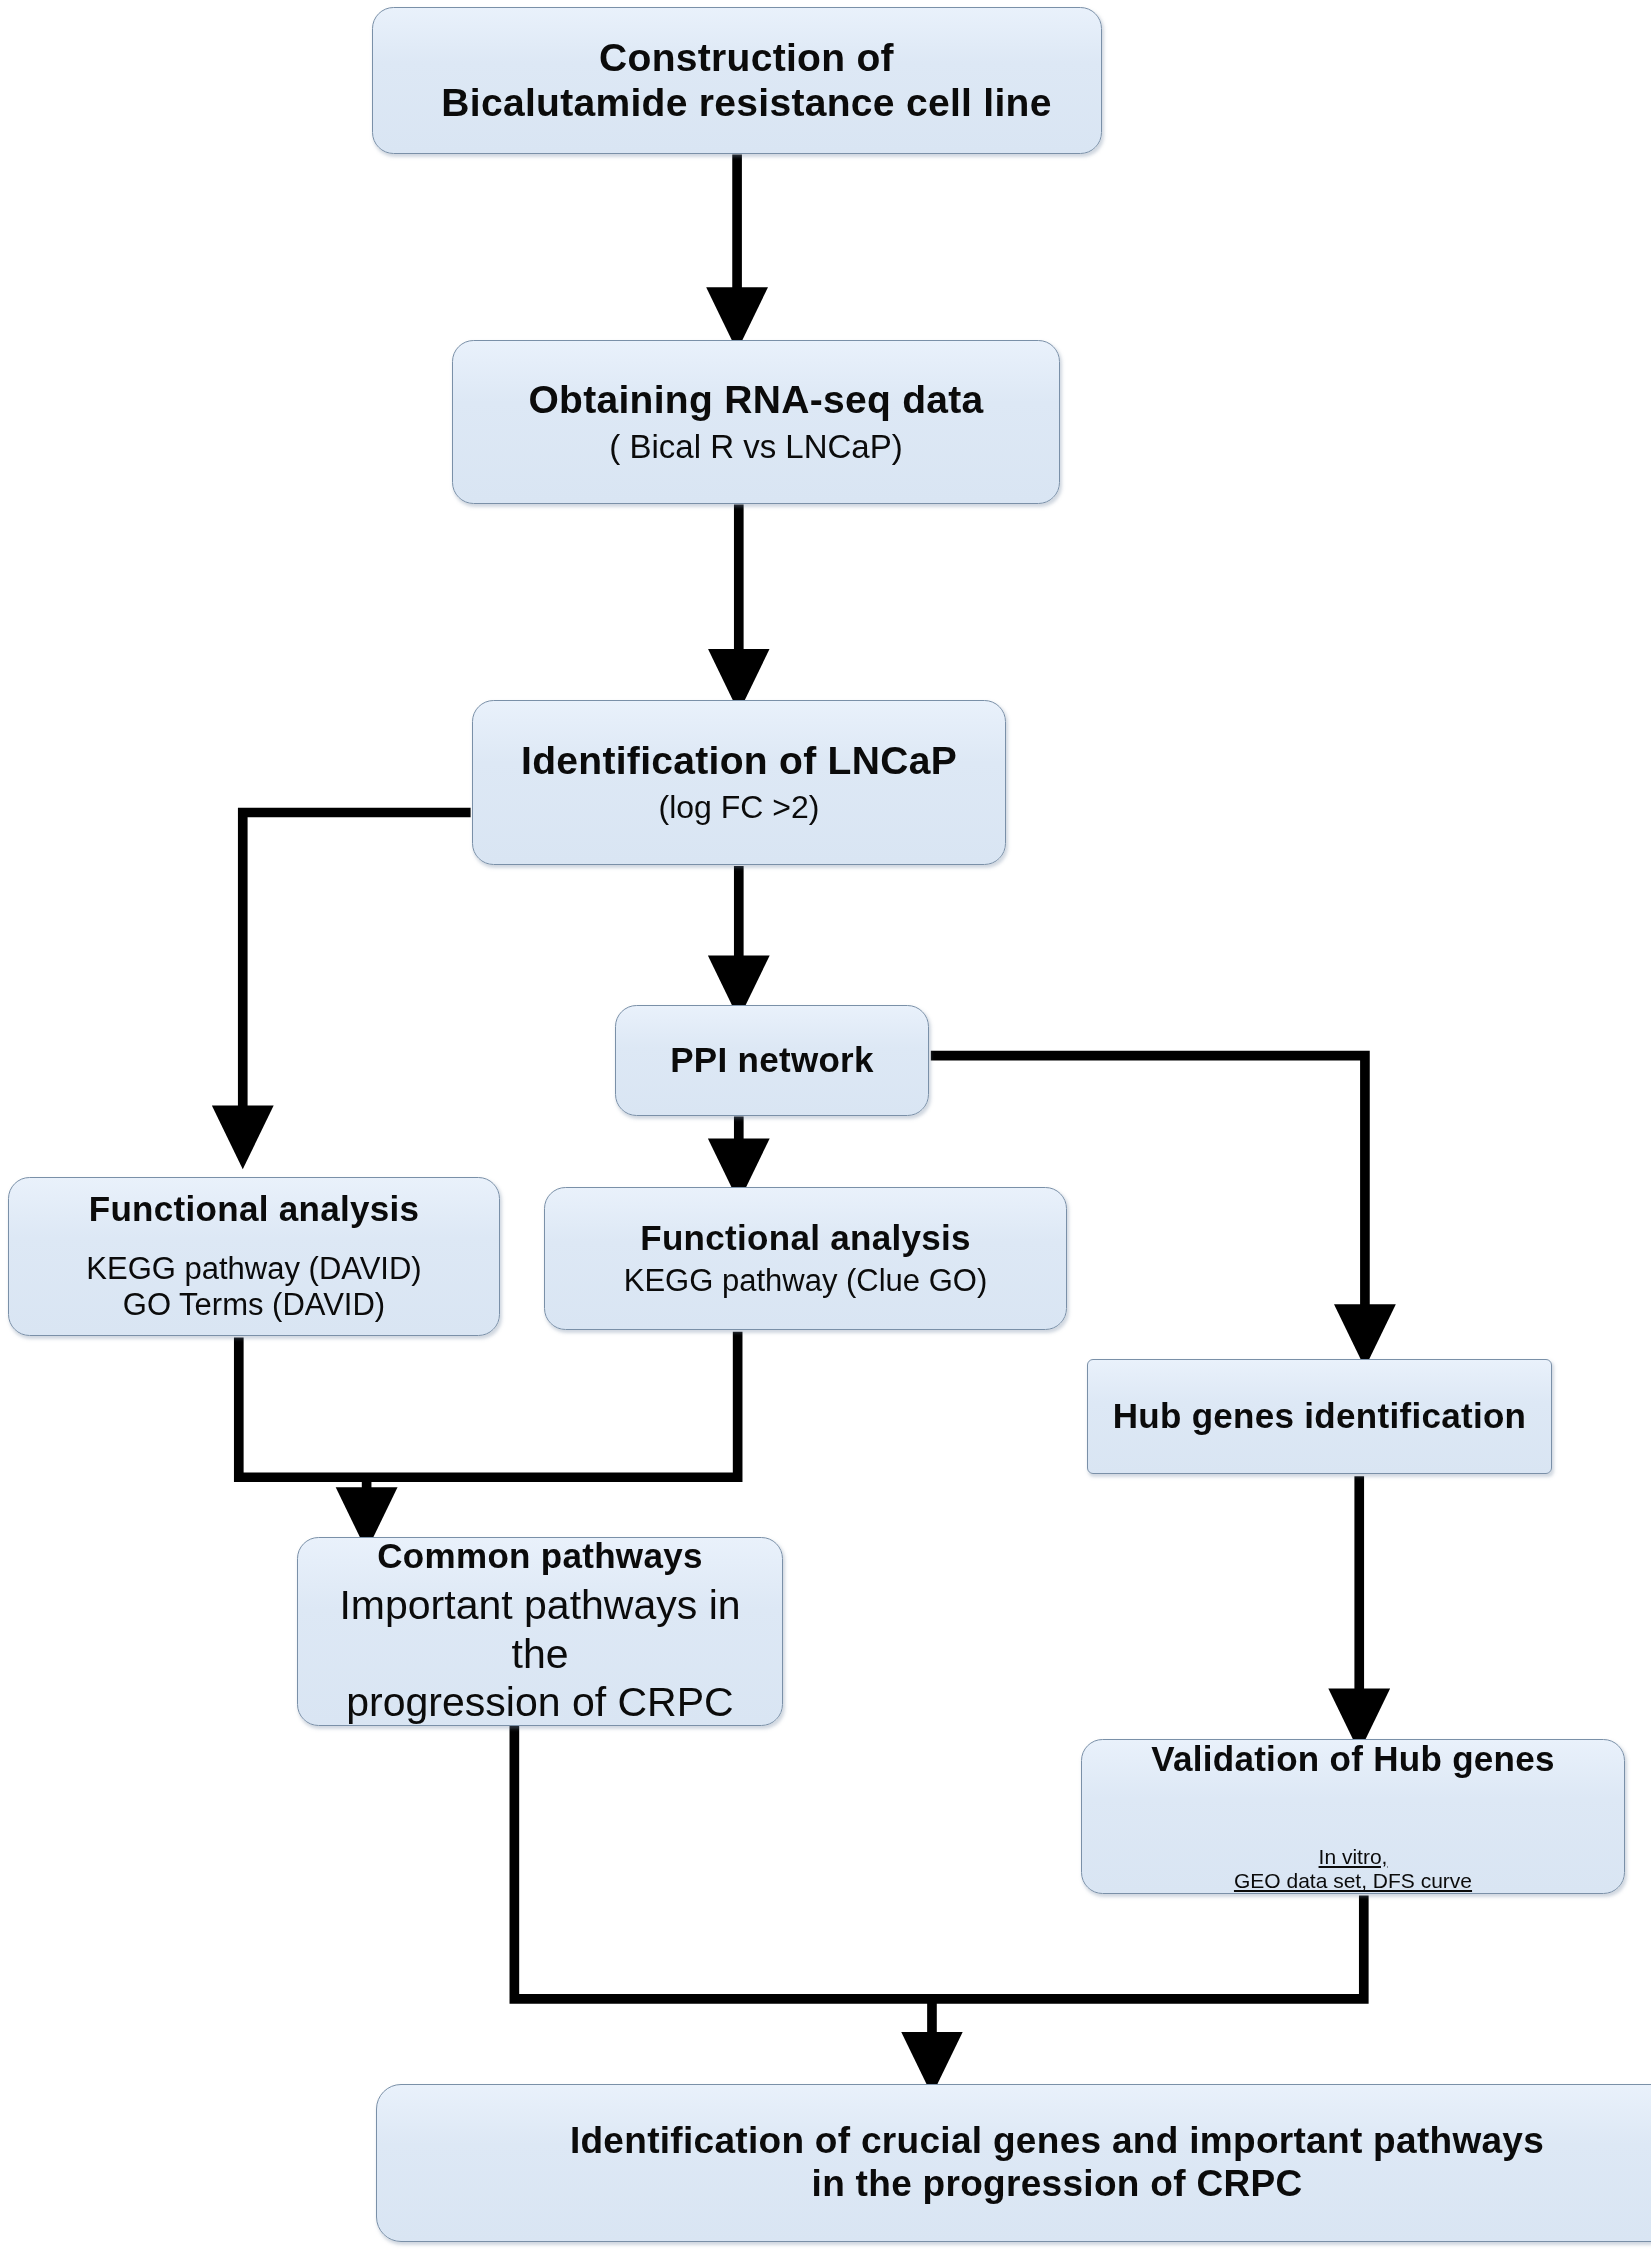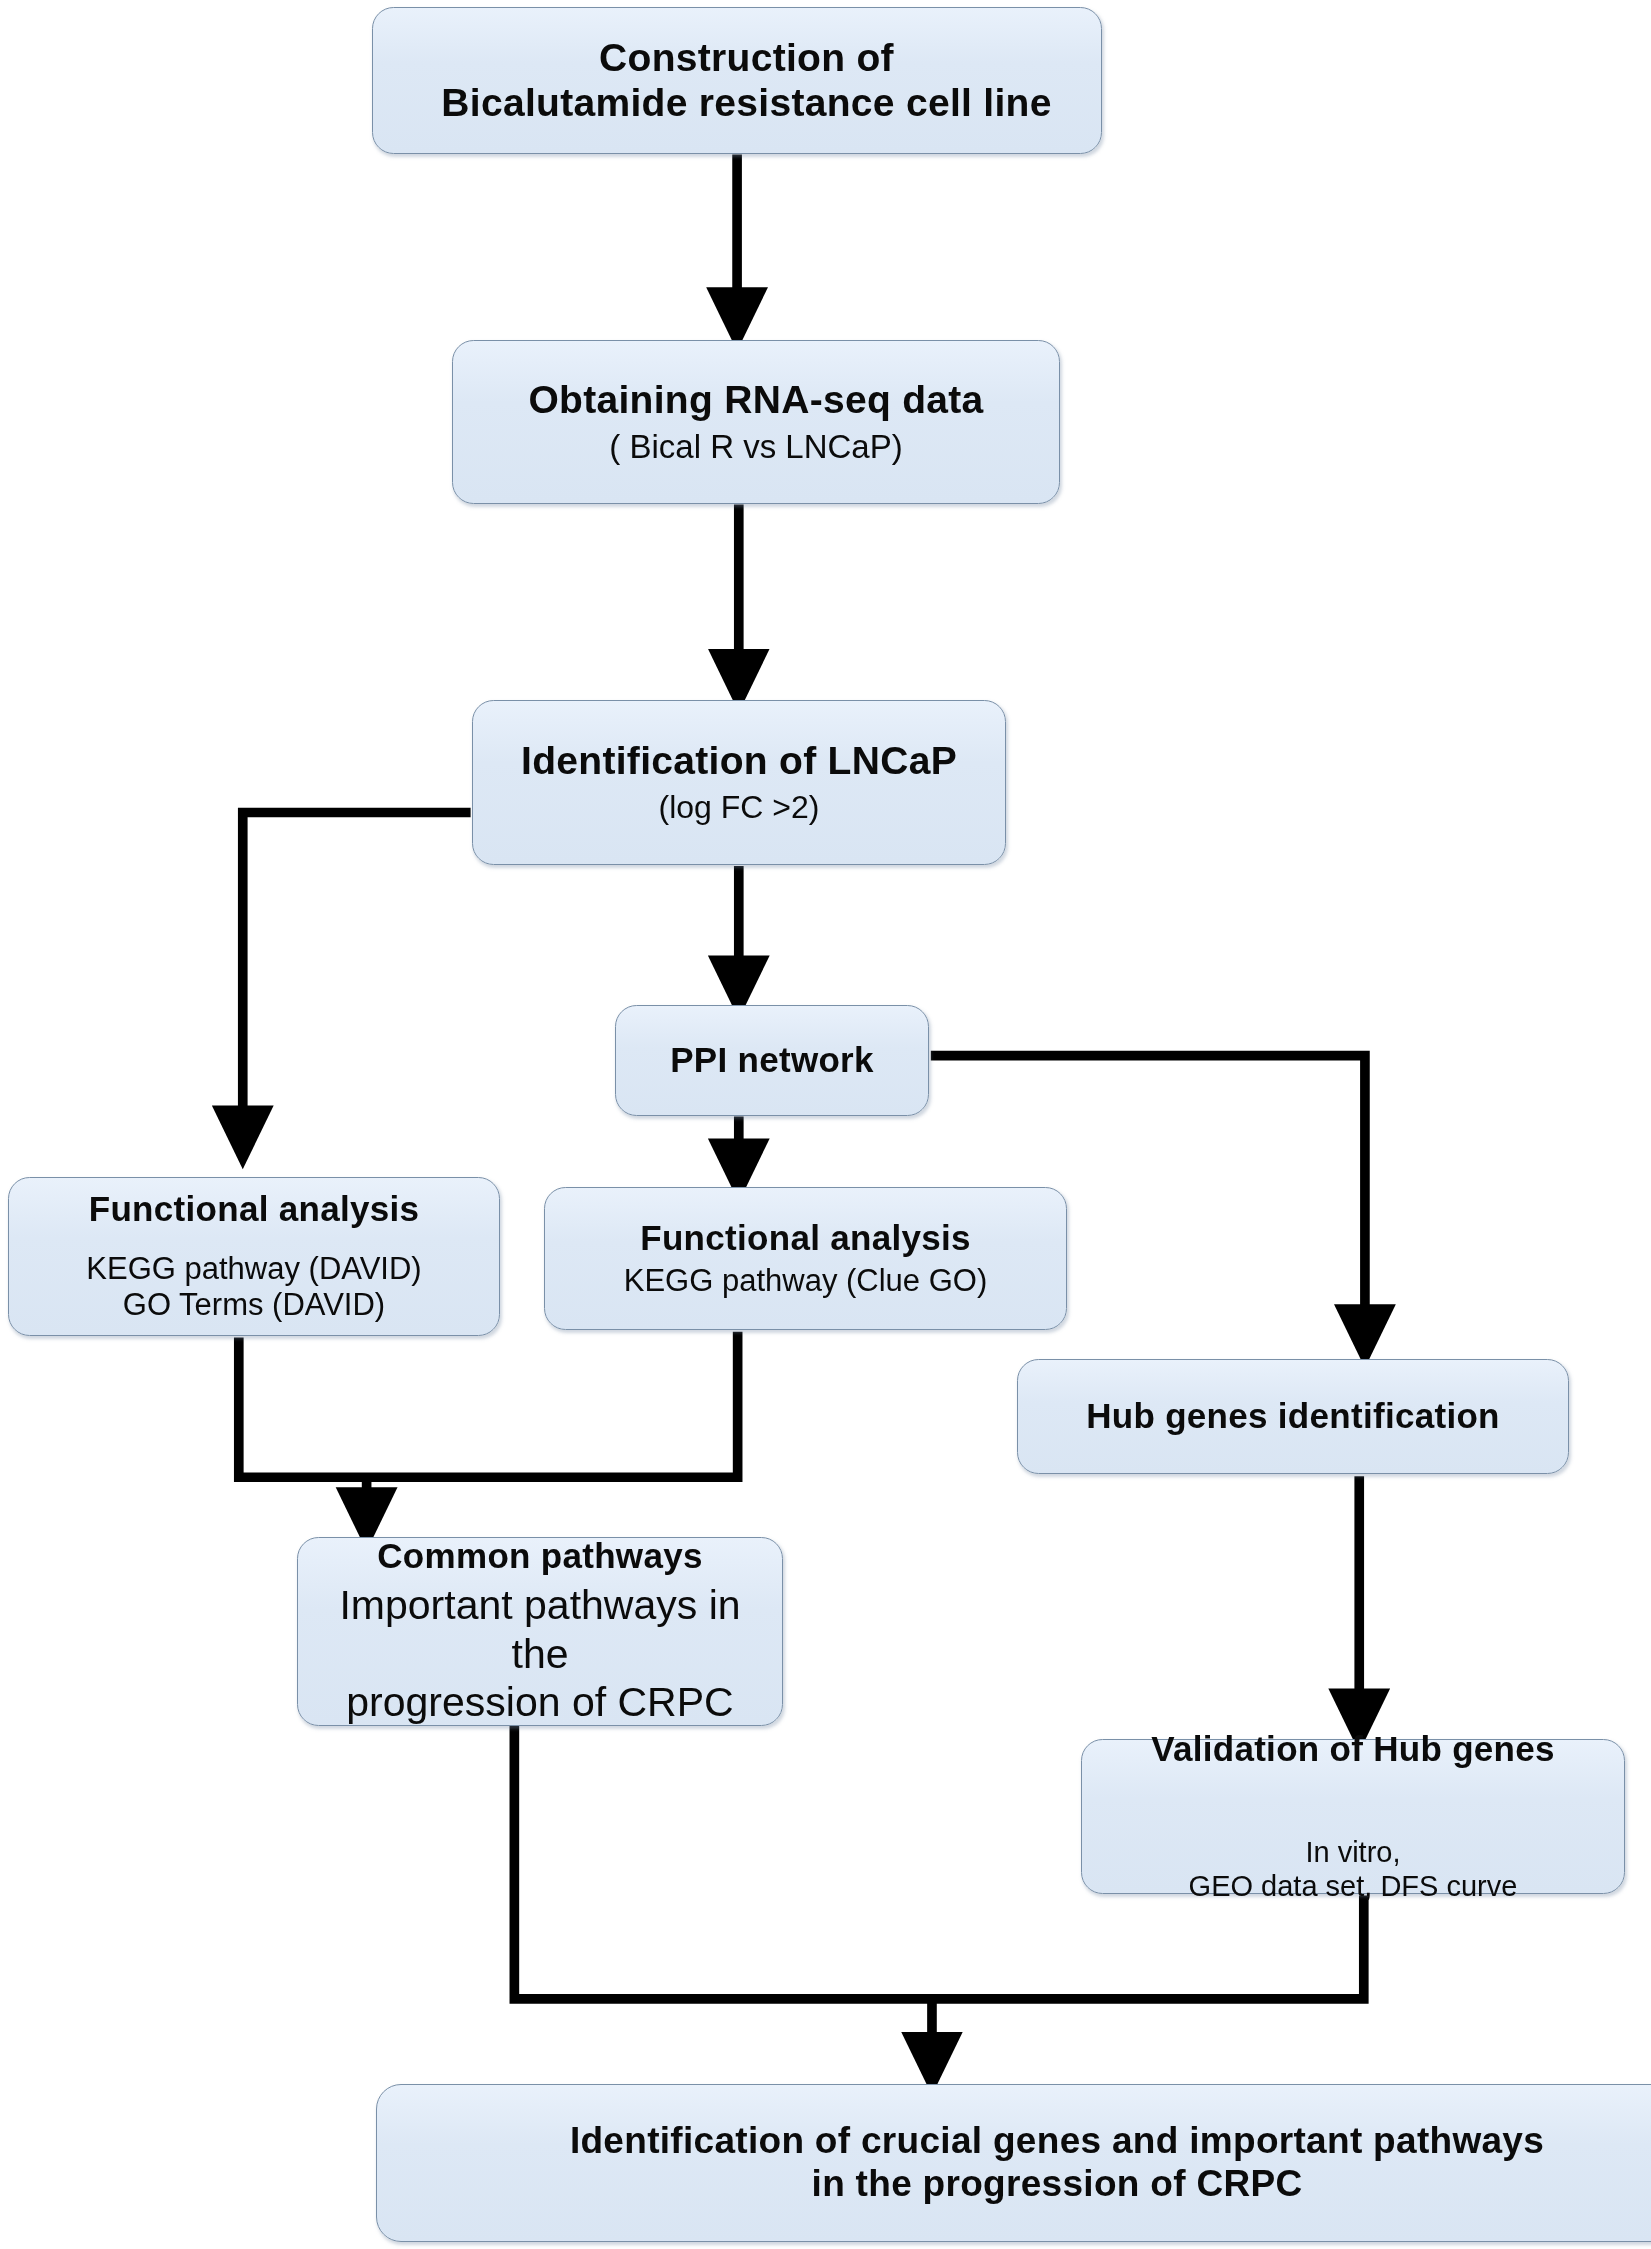--- a/index.html
+++ b/index.html
@@ -65,30 +65,30 @@
   #node-ppi .node-title { font-size: 35px; }
 
   #node-fa-left     { left: 8px;   top: 1177px; width: 492px;  height: 159px; }
   #node-fa-left .node-title { font-size: 35px; }
   #node-fa-left .node-sub   { font-size: 31px; margin-top: 21px; }
 
   #node-fa-right    { left: 544px;  top: 1187px; width: 523px;  height: 143px; }
   #node-fa-right .node-title { font-size: 35px; }
   #node-fa-right .node-sub   { font-size: 31px; margin-top: 4.5px; }
 
-  #node-hub         { left: 1017px; top: 1359px; width: 552px;  height: 115px; }
+  #node-hub         { left: 1087px; top: 1359px; width: 465px;  height: 115px; border-radius: 6px; }
   #node-hub .node-title { font-size: 35px; }
 
   #node-common      { left: 297px;  top: 1537px; width: 486px;  height: 189px; }
   #node-common .node-title { font-size: 35px; }
   #node-common .node-sub   { font-size: 41px; margin-top: 4.5px; }
 
   #node-validation  { left: 1081px; top: 1739px; width: 544px;  height: 155px; gap: 44px; }
   #node-validation .node-title { font-size: 35px; }
-  #node-validation .node-sub   { font-size: 29px; margin-top: 21px; }
+  #node-validation .node-sub   { font-size: 21px; margin-top: 21px; text-decoration: underline; }
 
   #node-final       { left: 376px;  top: 2084px; width: 1362px; height: 158px; border-radius: 25px; }
   #node-final .node-title { font-size: 37px; }
 </style>
 </head>
 <body>
 
 <div id="flowchart-root">
 
   <svg id="flow-svg" viewBox="0 0 2907 3960" xmlns="http://www.w3.org/2000/svg">

